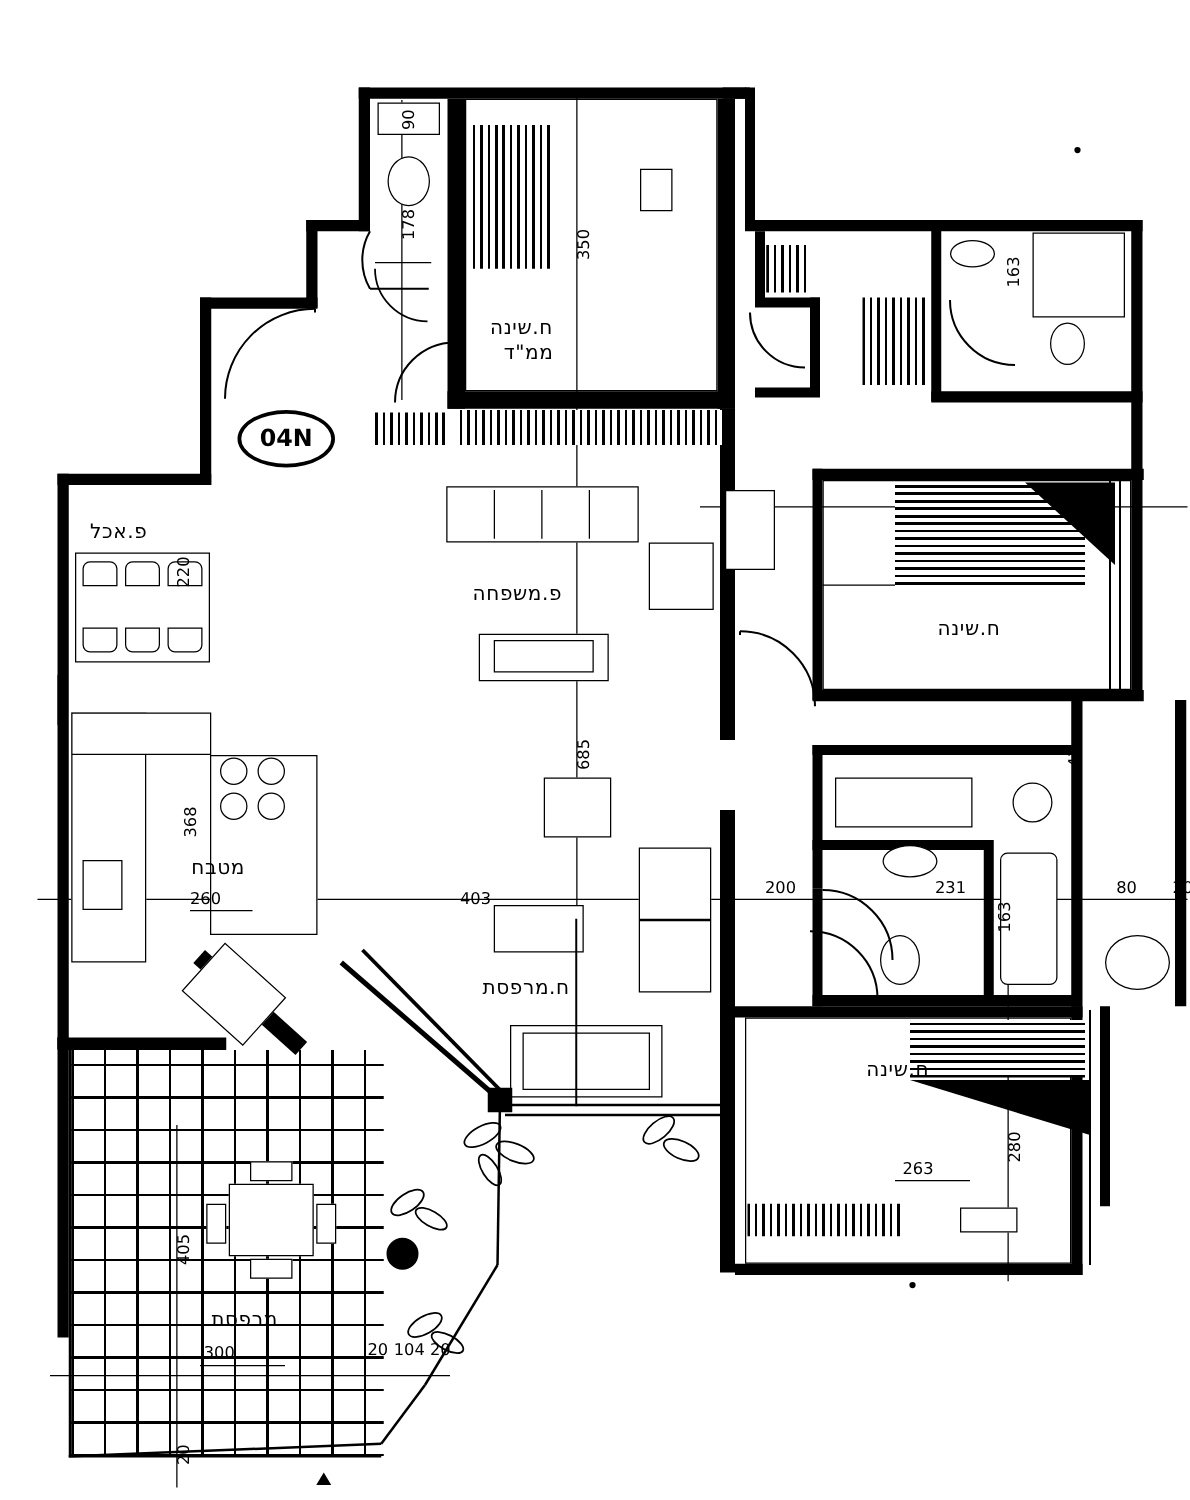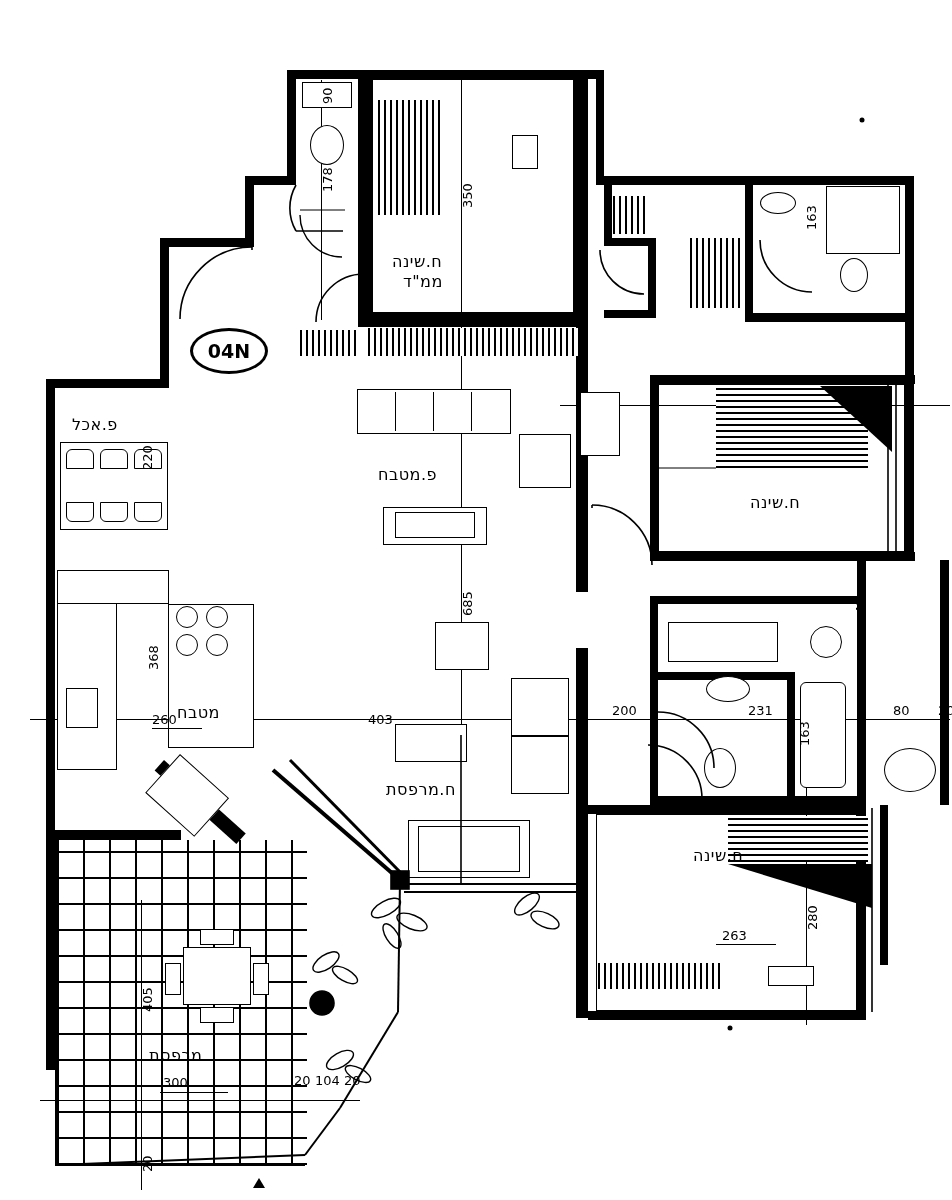--- a/index.html
+++ b/index.html
@@ -232,33 +232,33 @@
       <circle cx="730" cy="1028" r="2.5" fill="#000" stroke="none"></circle>
       <path d="M253,1188 l 6,-10 l 6,10 z" fill="#000" stroke="none"></path>
     </g>
   </svg>
 
   <div class="tag" style="left:190px;top:328px;width:72px;height:40px;">04N</div>
 
   <div class="lbl roomlbl" style="left:392px;top:252px;">ח.שינה</div>
   <div class="lbl roomlbl" style="left:403px;top:272px;">ממ"ד</div>
 
-  <div class="lbl roomlbl" style="left:378px;top:465px;">פ.מטבח</div>
+  <div class="lbl roomlbl" style="left:378px;top:465px;">פ.משפחה</div>
 
   <div class="lbl roomlbl" style="left:72px;top:415px;">פ.אכל</div>
 
-  <div class="lbl roomlbl" style="left:177px;top:684px;margin-top:19px;">מטבח</div>
+  <div class="lbl roomlbl" style="left:153px;top:684px;">מטבח</div>
 
   <div class="lbl roomlbl" style="left:386px;top:780px;">ח.מרפסת</div>
 
   <div class="lbl roomlbl" style="left:750px;top:493px;">ח.שינה</div>
 
   <div class="lbl roomlbl" style="left:693px;top:846px;">ח.שינה</div>
 
-  <div class="lbl roomlbl" style="left:149px;top:1046px;">מרפסת</div>
+  <div class="lbl roomlbl" style="left:169px;top:1046px;">מרפסת</div>
 
   <div class="dim dimv" style="left:320px;top:104px;">90</div>
   <div class="dim dimv" style="left:320px;top:192px;">178</div>
   <div class="dim dimv" style="left:460px;top:208px;">350</div>
   <div class="dim dimv" style="left:804px;top:230px;">163</div>
   <div class="dim dimv" style="left:140px;top:470px;">220</div>
   <div class="dim dimv" style="left:146px;top:670px;">368</div>
   <div class="dim" style="left:152px;top:712px;">260</div>
   <div class="dim dimv" style="left:460px;top:616px;">685</div>
   <div class="dim" style="left:368px;top:712px;">403</div>

